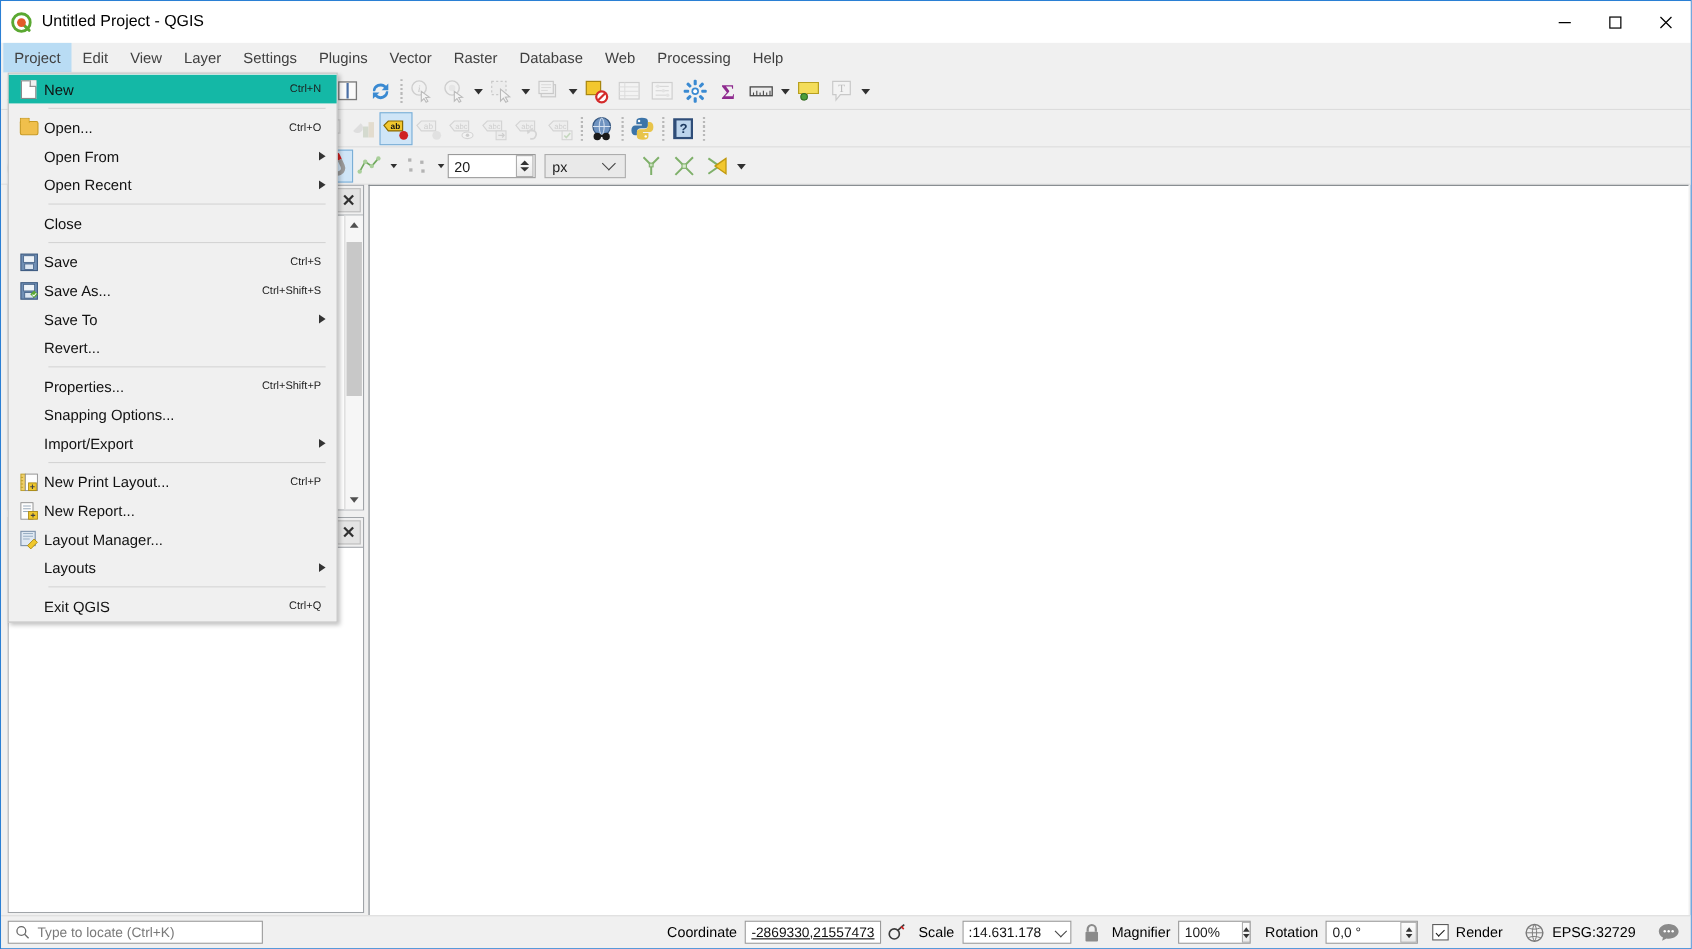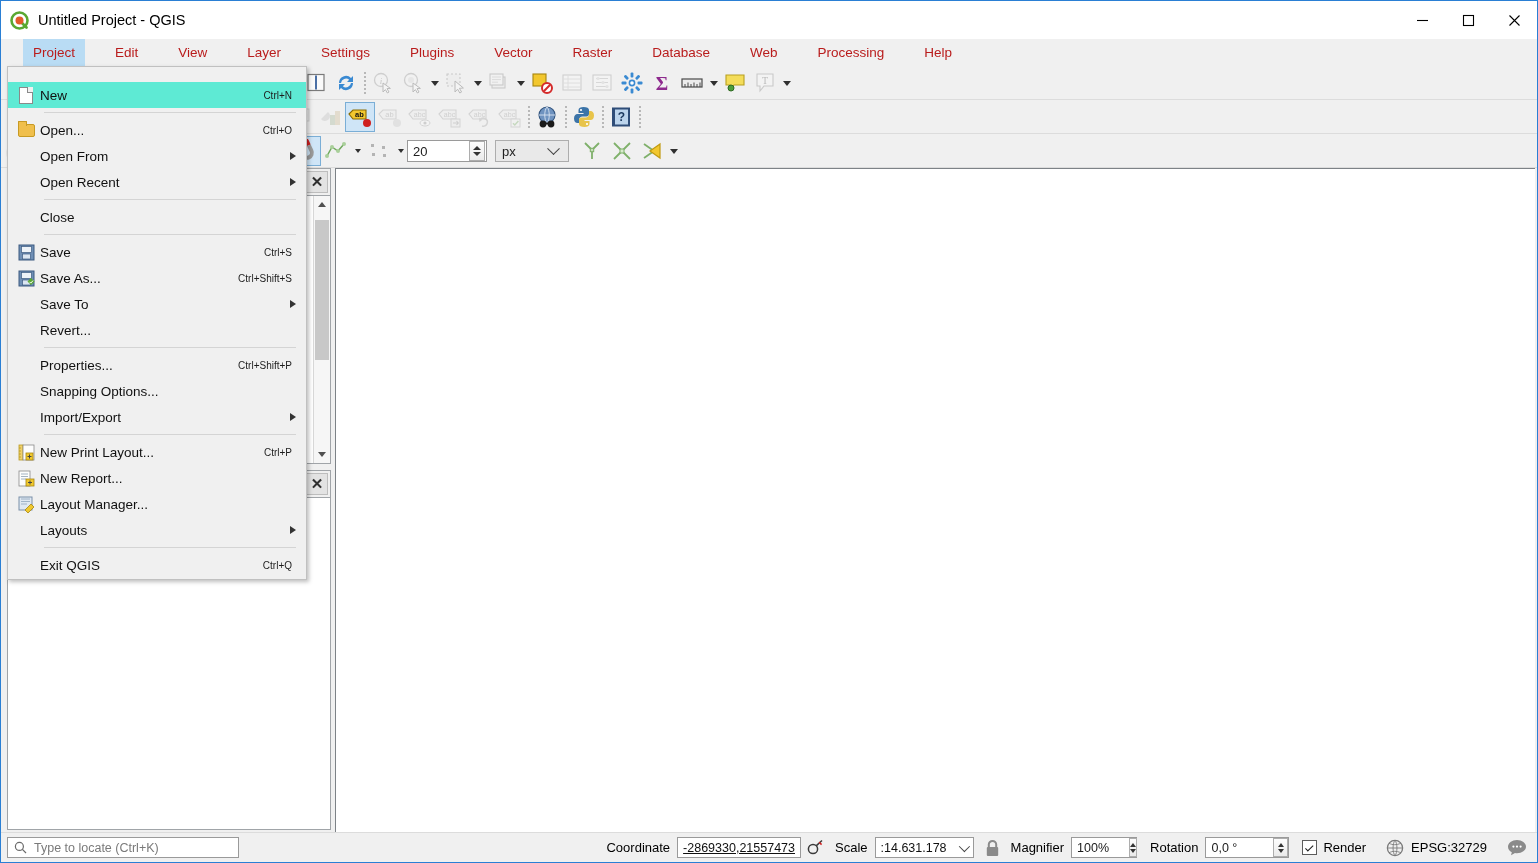--- a/index.html
+++ b/index.html
@@ -42,23 +42,22 @@
   
   .menubar {
     position: absolute; top: 38px; left: 0; right: 0; height: 27px;
     background: #f0f0f0;
     display: flex; align-items: stretch;
     padding-left: 2px;
   }
   .menu-item {
     padding: 0 10px;
     display: flex; align-items: center;
-    font-size: 13.5px; color: #b91c1c;
+    font-size: 13.5px; color: #404040;
     white-space: nowrap;
-    margin-left: 20px;
   }
   .menu-item.active { background: #b9dcf4; }
 
   
   .toolbars {
     position: absolute; top: 65px; left: 0; right: 0; height: 102px;
     background: #f0f0f0;
   }
   .tb-row {
     position: absolute; left: 0; right: 0; height: 34px;
@@ -209,21 +208,21 @@
   .dropdown {
     position: absolute; left: 6px; top: 65px; width: 300px;
     background: #f0f0f0; border: 1px solid #c0c0c0;
     box-shadow: 2px 2px 4px rgba(0,0,0,.25);
     padding: 1px 0; z-index: 50;
   }
   .mrow {
     height: 26px; display: flex; align-items: center;
     padding: 0 6px 0 4px; position: relative;
   }
-  .mrow.hl { background: #5eead4; margin-top: 14px; }
+  .mrow.hl { background: #14b8a6; }
   .mrow .micon { width: 28px; height: 22px; display: flex; align-items: center; justify-content: center; flex: 0 0 auto; }
   .mrow .mlabel { flex: 1; font-size: 13.5px; color: #111; }
   .mrow .mshort { font-size: 10px; color: #1d1d1d; padding-right: 8px; }
   .mrow .marrow { width: 0;height: 0;border-top: 4.5px solid transparent;border-bottom: 4.5px solid transparent;border-left: 6px solid #333; margin-right: 4px; }
   .msep { height: 1px; background: #d4d4d4; margin: 4px 10px 4px 36px; }
 
   .icon-doc { width: 14px; height: 17px; background: #fff; border: 1px solid #8a8a8a; position: relative; }
   .icon-doc:after { content:""; position: absolute; right:-1px; top:-1px; width: 5px; height: 5px; background: #f0f0f0; border-left: 1px solid #8a8a8a; border-bottom: 1px solid #8a8a8a; }
   .icon-folder { width: 17px; height: 13px; background: #f0bf4c; border: 1px solid #c79a23; border-radius: 1px 2px 2px 2px; position: relative; }
   .icon-folder:before { content:""; position: absolute; left: -1px; top: -4px; width: 7px; height: 4px; background: #f0bf4c; border: 1px solid #c79a23; border-bottom: 0; border-radius: 1px 1px 0 0; }

